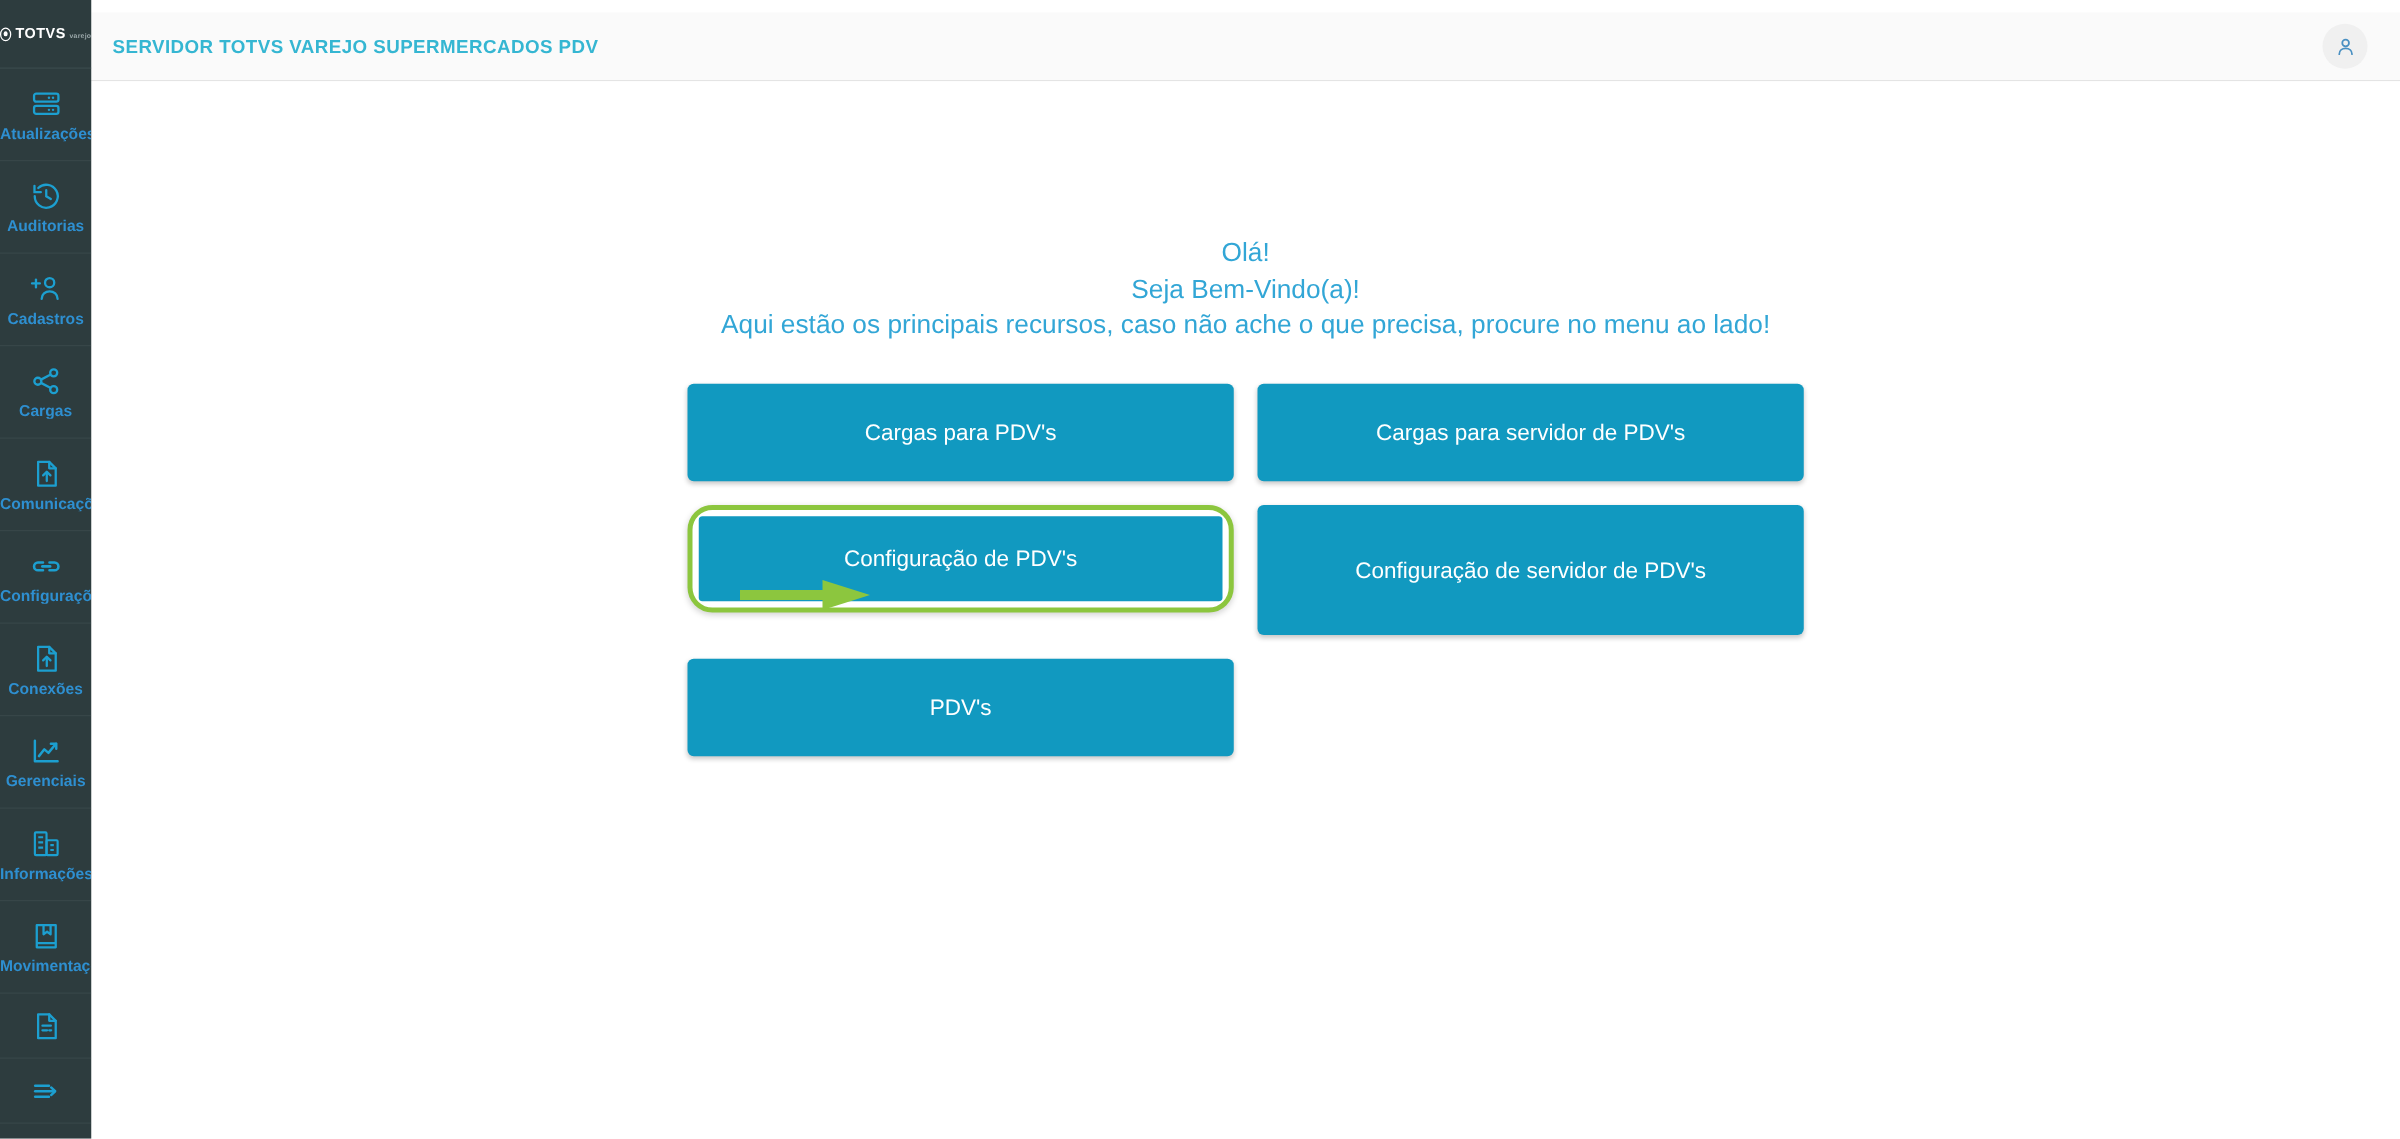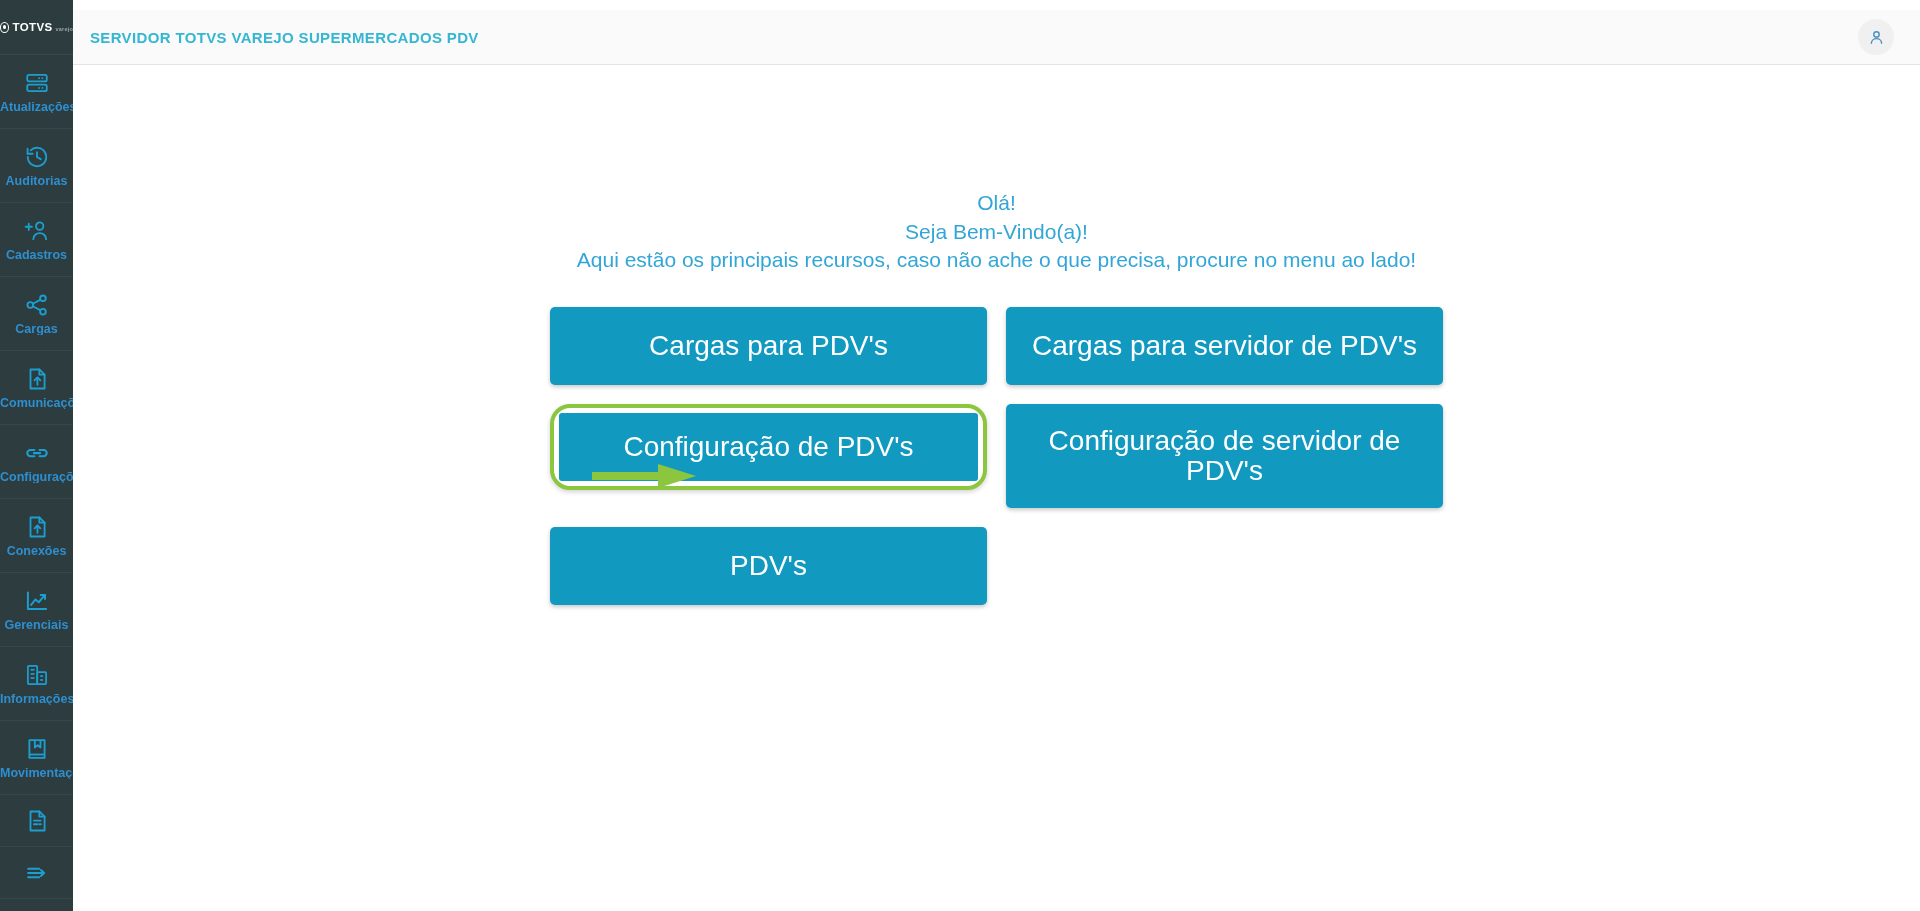--- a/index.html
+++ b/index.html
@@ -187,21 +187,21 @@
 
   .card {
     background: #1199c0;
     color: #ffffff;
     border-radius: 5px;
     min-height: 78px;
     display: flex;
     align-items: center;
     justify-content: center;
     text-align: center;
-    font-size: 28px;
+    font-size: 18px;
     line-height: 30px;
     padding: 14px 20px;
     cursor: pointer;
     box-shadow: 0 2px 4px rgba(0,0,0,0.22);
     user-select: none;
   }
 
   .card.tall { min-height: 104px; }
 
   

